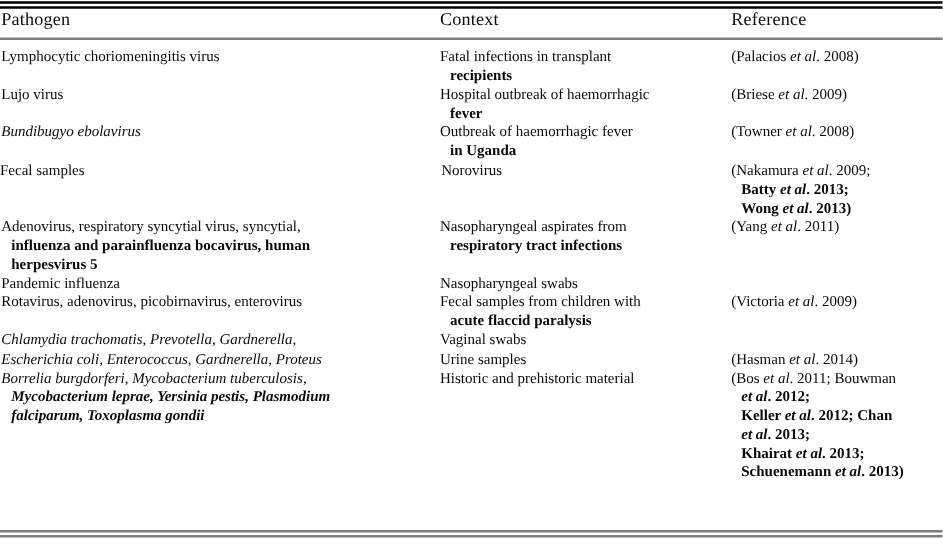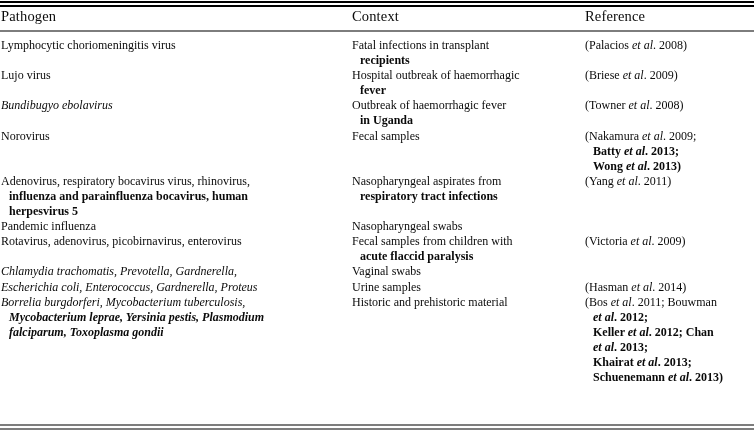--- a/index.html
+++ b/index.html
@@ -106,26 +106,26 @@
         <div class="cell col-pathogen"><span class="ln">Lujo virus</span></div>
         <div class="cell col-context"><span class="ln">Hospital outbreak of haemorrhagic</span><span class="ln indent">fever</span></div>
         <div class="cell col-ref"><span class="ln">(Briese <span class="ital">et al</span>. 2009)</span></div>
       </div>
       <div class="grid-row row">
         <div class="cell col-pathogen"><span class="ln"><span class="ital">Bundibugyo ebolavirus</span></span></div>
         <div class="cell col-context"><span class="ln">Outbreak of haemorrhagic fever</span><span class="ln indent">in Uganda</span></div>
         <div class="cell col-ref"><span class="ln">(Towner <span class="ital">et al</span>. 2008)</span></div>
       </div>
       <div class="grid-row row">
+        <div class="cell col-context"><span class="ln">Fecal samples</span></div>
         <div class="cell col-pathogen"><span class="ln">Norovirus</span></div>
-        <div class="cell col-context"><span class="ln">Fecal samples</span></div>
         <div class="cell col-ref"><span class="ln">(Nakamura <span class="ital">et al</span>. 2009;</span><span class="ln indent">Batty <span class="ital">et al</span>. 2013;</span><span class="ln indent">Wong <span class="ital">et al</span>. 2013)</span></div>
       </div>
       <div class="grid-row row">
-        <div class="cell col-pathogen"><span class="ln">Adenovirus, respiratory bocavirus virus, rhinovirus,</span><span class="ln indent">influenza and parainfluenza bocavirus, human</span><span class="ln indent">herpesvirus 5</span></div>
+        <div class="cell col-pathogen"><span class="ln">Adenovirus, respiratory syncytial virus, syncytial,</span><span class="ln indent">influenza and parainfluenza bocavirus, human</span><span class="ln indent">herpesvirus 5</span></div>
         <div class="cell col-context"><span class="ln">Nasopharyngeal aspirates from</span><span class="ln indent">respiratory tract infections</span></div>
         <div class="cell col-ref"><span class="ln">(Yang <span class="ital">et al</span>. 2011)</span></div>
       </div>
       <div class="grid-row row">
         <div class="cell col-pathogen"><span class="ln">Pandemic influenza</span></div>
         <div class="cell col-context"><span class="ln">Nasopharyngeal swabs</span></div>
       </div>
       <div class="grid-row row">
         <div class="cell col-pathogen"><span class="ln">Rotavirus, adenovirus, picobirnavirus, enterovirus</span></div>
         <div class="cell col-context"><span class="ln">Fecal samples from children with</span><span class="ln indent">acute flaccid paralysis</span></div>

